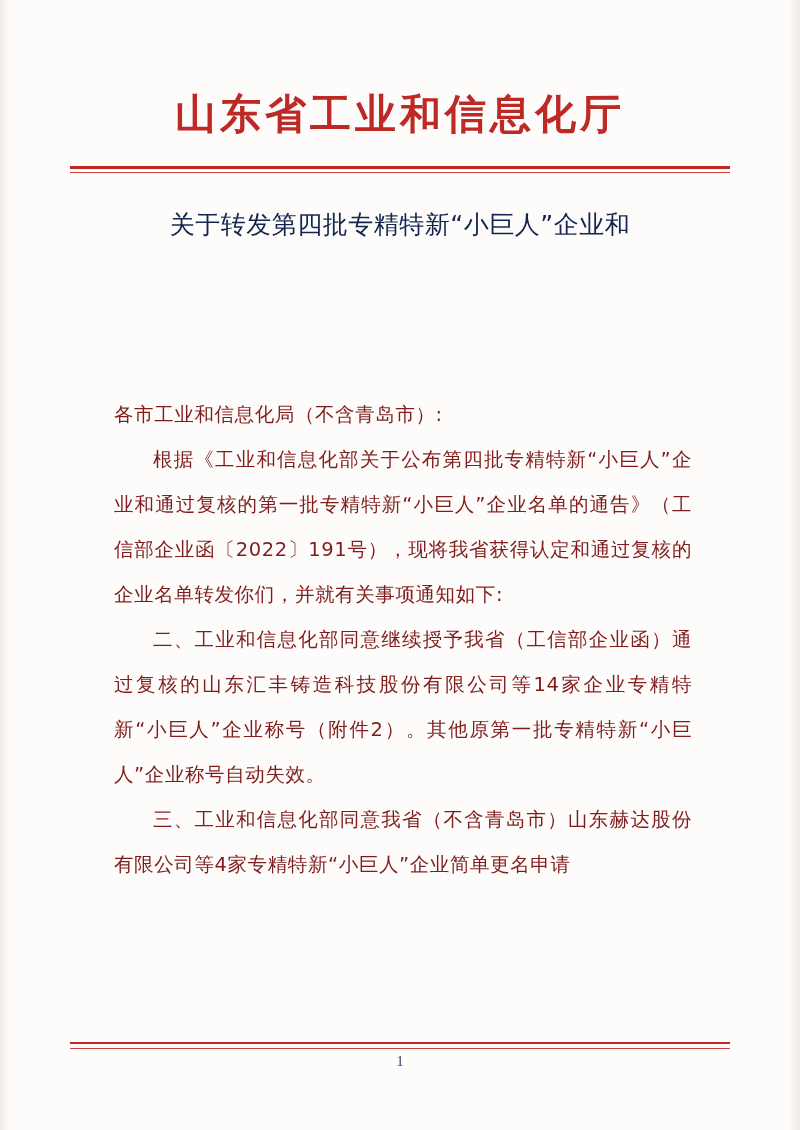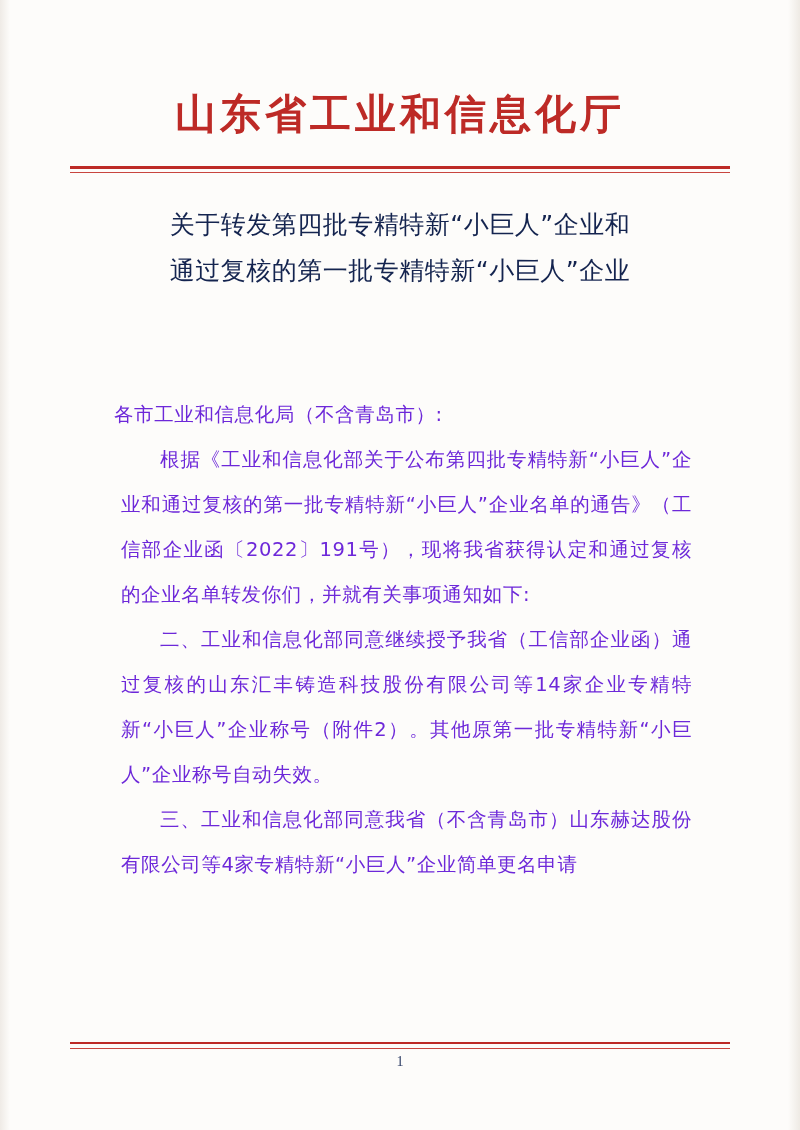--- a/index.html
+++ b/index.html
@@ -97,31 +97,30 @@
 
   
   .content {
     position: absolute;
     left: 44px;
     top: 380px;
     width: 578px;
     font-family: "DejaVu Sans", "Liberation Sans", sans-serif;
     font-size: 19.5px;
     line-height: 45px;
-    color: #6d28d9;
+    color: #7f1d1d;
     text-align: justify;
     text-justify: inter-ideograph;
   }
   .content p {
     margin: 0;
     letter-spacing: 0.6px;
   }
   .content p.indent {
     text-indent: 2em;
-    margin-left: 7px;
   }
 
   
   .footer-rule {
     position: absolute;
     left: 70px;
     top: 1042px;
     width: 660px;
     height: 2px;
     background: #bd2a26;
@@ -149,21 +148,20 @@
   <div class="doc-body">
 
     <div class="masthead">
       <div class="masthead-title">山东省工业和信息化厅</div>
       <div class="masthead-rule"></div>
       <div class="masthead-rule thin"></div>
     </div>
 
     <div class="doc-title">
       <div>关于转发第四批专精特新“小巨人”企业和</div>
-      <div>通过复核的第一批专精特新“小巨人”企业</div>
     </div>
 
     <div class="content">
       <p>各市工业和信息化局（不含青岛市）:</p>
       <p class="indent">根据《工业和信息化部关于公布第四批专精特新“小巨人”企业和通过复核的第一批专精特新“小巨人”企业名单的通告》（工信部企业函〔2022〕191号），现将我省获得认定和通过复核的企业名单转发你们，并就有关事项通知如下:</p>
       <p class="indent">二、工业和信息化部同意继续授予我省（工信部企业函）通过复核的山东汇丰铸造科技股份有限公司等14家企业专精特新“小巨人”企业称号（附件2）。其他原第一批专精特新“小巨人”企业称号自动失效。</p>
       <p class="indent">三、工业和信息化部同意我省（不含青岛市）山东赫达股份有限公司等4家专精特新“小巨人”企业简单更名申请</p>
     </div>
 
   </div>

